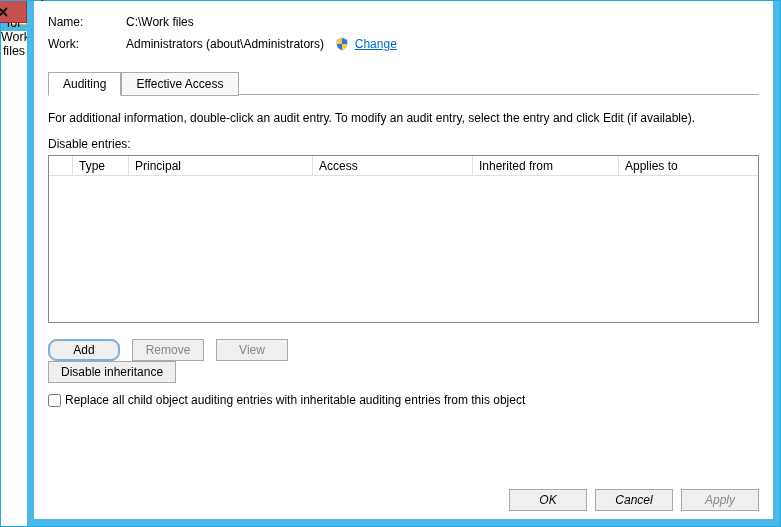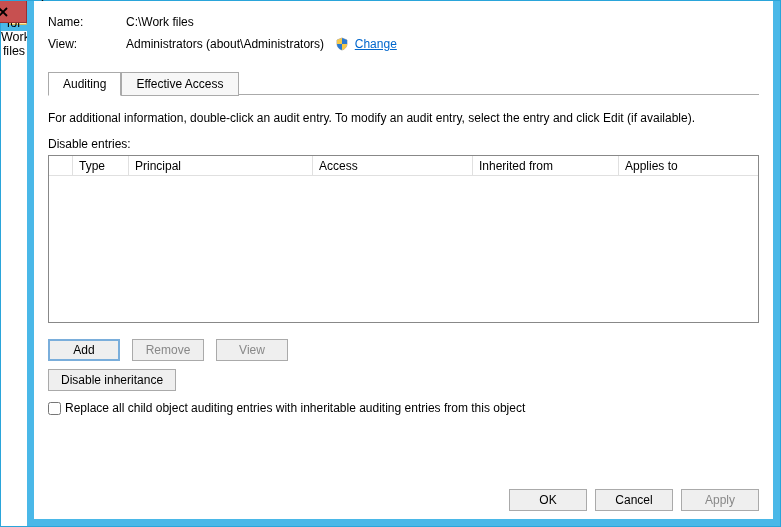--- a/index.html
+++ b/index.html
@@ -162,34 +162,35 @@
     cursor: pointer;
   }
   .btn:disabled, .btn.disabled {
     color: #888;
     cursor: default;
   }
   .btn.focused {
     outline: 1px solid #7aaedb;
     outline-offset: -1px;
     box-shadow: inset 0 0 0 1px #7aaedb;
+    border-radius: 9px;
   }
   .btn.wide { min-width: 120px; }
 
-  .disable-row { margin-top: 8px; }
+  .disable-row { margin-top: 0; }
 
   .checkbox-row { margin-top: 10px; display: flex; align-items: center; gap: 4px; }
   .checkbox-row input { margin: 0; width:13px; height:13px; }
 
   .footer {
     position: absolute;
     bottom: 8px; right: 14px;
     display: flex; gap: 8px;
   }
-  .footer .btn { min-width: 78px; }
+  .footer .btn { min-width: 78px; font-style: italic; }
 </style>
 </head>
 <body>
 
 <div class="window">
   <div class="titlebar">
     <div class="icon-slot"></div>
     <div class="title">Advanced Security Settings for Work files</div>
     <div class="win-controls">
       <div class="win-btn min">
@@ -212,21 +213,21 @@
   </div>
 
   <div class="client">
 
     <div class="info-row">
       <div class="info-label">Name:</div>
       <div class="info-value">C:\Work files</div>
     </div>
 
     <div class="info-row">
-      <div class="info-label">View:</div>
+      <div class="info-label">Work:</div>
       <div class="info-value">
         <span>Administrators (about\Administrators)</span>
         <span class="shield">
           <svg viewBox="0 0 14 14" width="14" height="14">
             <path d="M7 1 L12 3 L12 7 C12 10 9.5 12.5 7 13 C4.5 12.5 2 10 2 7 L2 3 Z" fill="#fff" stroke="#777" stroke-width="0.6"></path>
             <path d="M7 1 L12 3 L12 7 L7 7 Z" fill="#2a7ad1"></path>
             <path d="M2 7 L7 7 L7 13 C4.5 12.5 2 10 2 7 Z" fill="#2a7ad1"></path>
             <path d="M7 1 L2 3 L2 7 L7 7 Z" fill="#f6c94a"></path>
             <path d="M12 7 L7 7 L7 13 C9.5 12.5 12 10 12 7 Z" fill="#f6c94a"></path>
           </svg>

